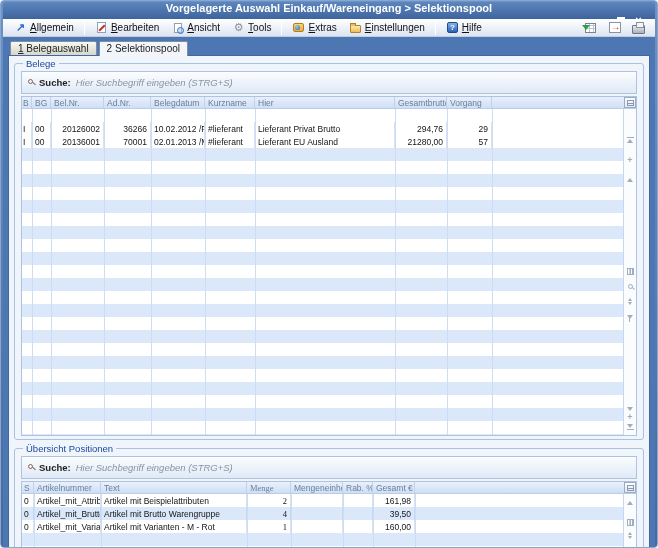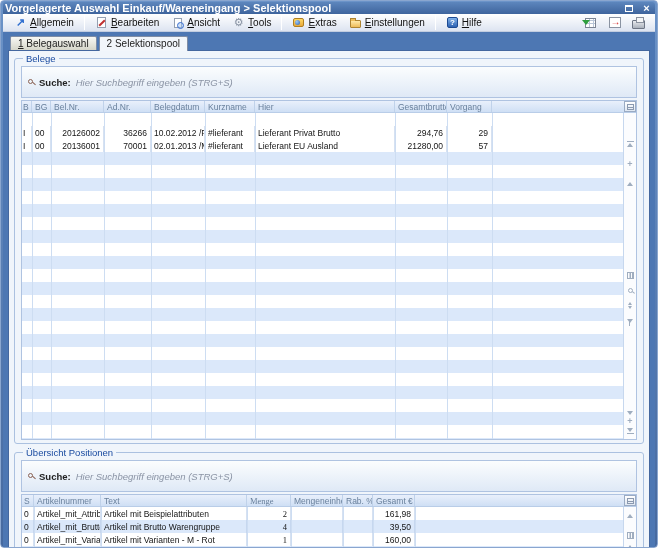--- a/index.html
+++ b/index.html
@@ -5,24 +5,24 @@
   * { box-sizing: border-box; margin: 0; padding: 0; }
   html,body { background:#fff; font-family:"Liberation Sans", sans-serif; }
   .window {
     width:658px; height:548px; position:relative; overflow:hidden;
     border:1px solid #8aa6cf; border-radius:4px;
     background:linear-gradient(#6b93c8,#46699f);
     display:flex; flex-direction:column;
   }
   
   .titlebar {
-    height:17px; margin:1px 2px 0; padding:0 2px;
+    height:17px; margin:1px 2px 0; padding:0 10px;
     background:linear-gradient(#5d86bd,#3e649d);
     border-radius:3px 3px 0 0;
-    display:flex; align-items:center;
+    display:flex; align-items:center;flex-direction:column;
   }
   .title { color:#fff; font-size:11px; font-weight:bold; white-space:nowrap; }
   .tb-controls { margin-left:auto; display:flex; align-items:center; gap:5px; }
   .tb-btn { width:13px; height:12px; display:flex; align-items:center; justify-content:center; color:#fff; cursor:default; }
   .restore-glyph { width:8px; height:7px; border:1px solid #fff; border-top:2px solid #fff; }
   .close-glyph { font-size:11px; font-weight:bold; line-height:10px; }
   
   .menubar {
     height:23px; margin:0 2px; padding:0 6px;
     background:linear-gradient(#ffffff,#dde4f1);
@@ -61,21 +61,21 @@
   .workspace { flex:1; margin:0 2px 2px; background:#4d77b3; padding:4px 5px 5px; display:flex; flex-direction:column; border-radius:0 0 3px 3px; }
   .tabs { display:flex; gap:2px; padding-left:2px;align-items:center; }
   .tab { font-size:10px; padding:1px 7px 1px; background:linear-gradient(#f8f8f4,#d6d6ca); border:1px solid #7f8da5; border-bottom:none; border-radius:2px 2px 0 0; color:#222; position:relative; }
   .tab u { text-decoration:underline; }
   .tab.active { background:#f2f6fb; z-index:3; margin-bottom:-1px; padding-bottom:2px; }
   .panel { flex:1; background:#f0f5fb; border:1px solid #44679f; padding:2px 3px; display:flex; flex-direction:column; overflow:hidden; }
   fieldset.group { border:1px solid #abc1e0; border-radius:3px; margin:0 2px 3px; padding:1px 6px 3px; }
   fieldset.group legend { font-size:9.5px; color:#1a4ba0; padding:0 3px; margin-left:2px; }
   
   .searchbar {
-    height:32px; margin:1px 0 2px; padding:0 4px;
+    height:23px; margin:1px 0 2px; padding:0 4px;
     border:1px solid #afc3e1; background:linear-gradient(#fbfdfe,#dfe9f6);
     display:flex; align-items:center; font-size:9.5px;
   }
   .mag-ic { width:5px; height:5px; border:1px solid #8b6355; border-radius:50%; position:relative; margin:0 6px 2px 2px; }
   .mag-ic::after { content:""; position:absolute; width:4px; height:1px; background:#8b6355; transform:rotate(40deg); right:-4px; bottom:-1px; }
   .s-label { font-weight:bold; color:#222; margin-right:5px; }
   .s-ph { font-style:italic; color:#8b94a5; }
   
   .tbl { border:1px solid #afc3e1; background:#fff; display:flex; flex-direction:column; overflow:hidden; }
   .tr { height:13px; display:flex; align-items:center; font-size:8.5px; color:#151515; background:#fff; flex:0 0 13px; }

